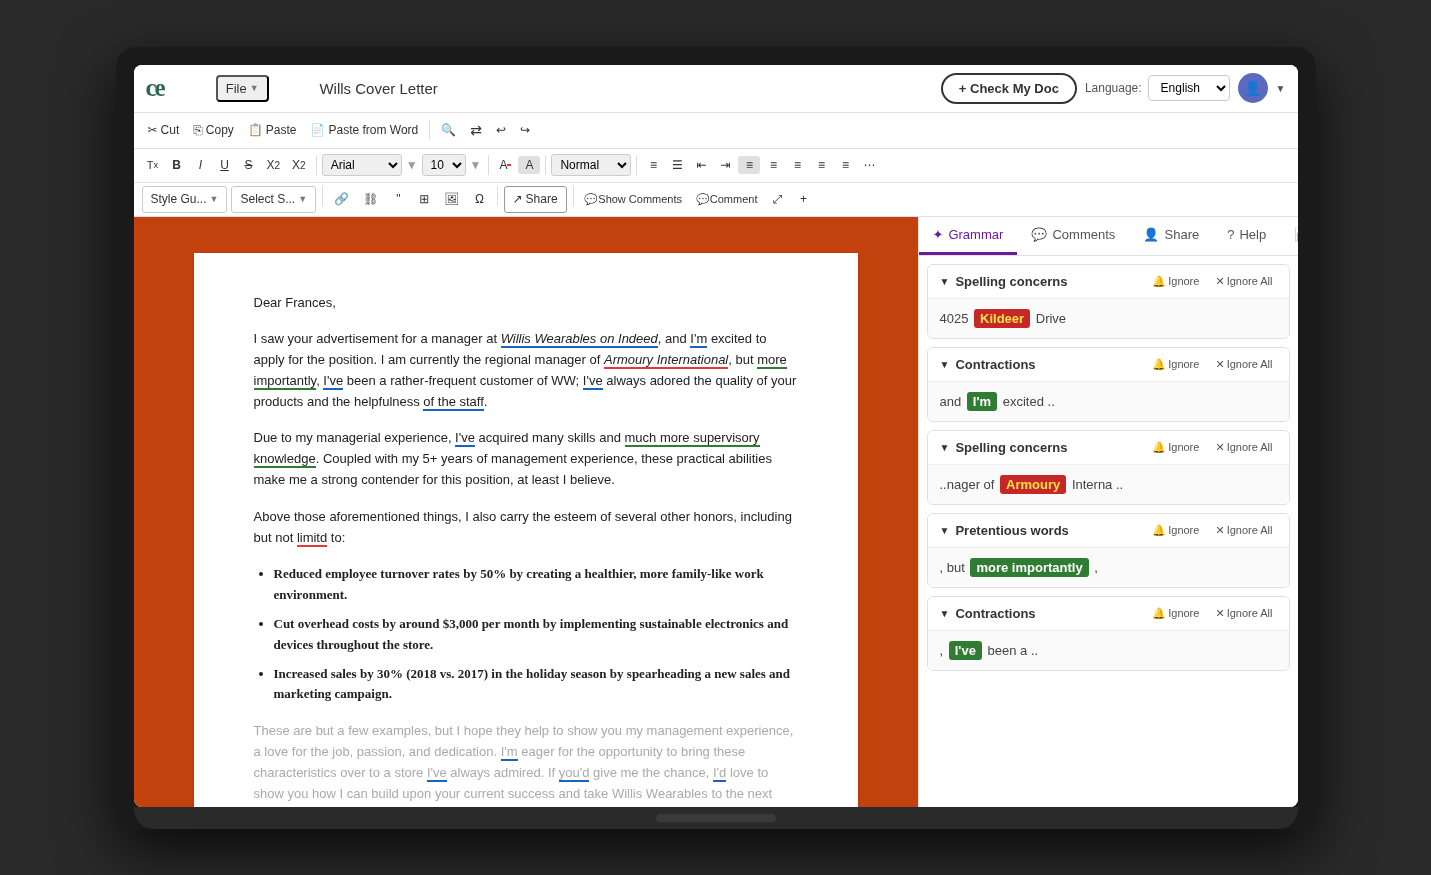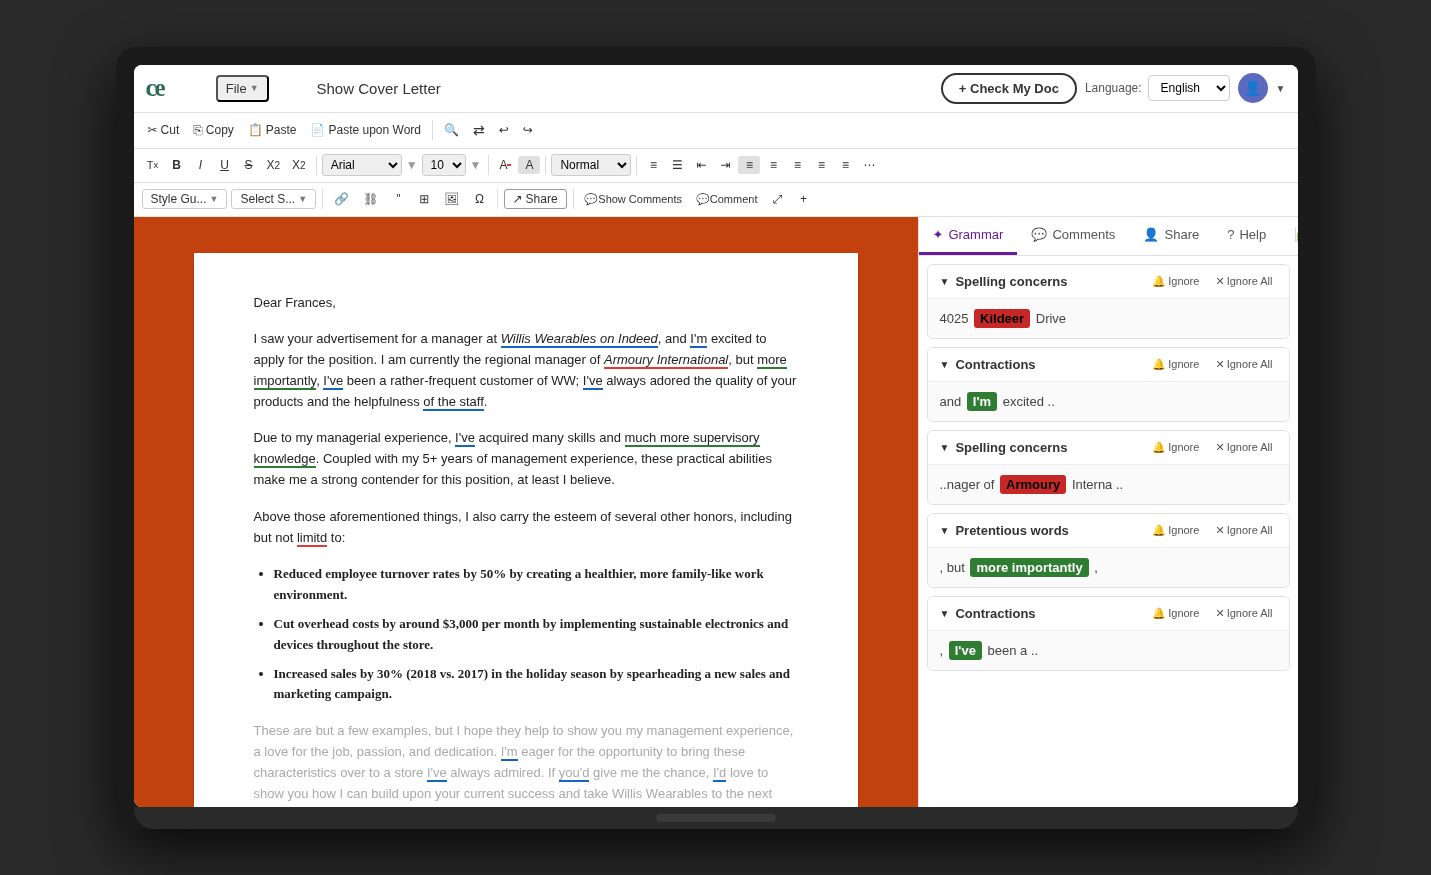--- a/index.html
+++ b/index.html
@@ -202,21 +202,20 @@
       border-radius: 3px;
       padding: 2px 4px;
       font-size: 12px;
       width: 80px;
       cursor: pointer;
     }
 
     
     .style-bar {
       display: flex;
-      align-items: center;
       padding: 3px 8px;
       border-bottom: 1px solid #e0e0e0;
       background: #fff;
       gap: 4px;
       height: 34px;
     }
 
     .style-bar-btn {
       padding: 2px 8px;
       border: 1px solid #ccc;
@@ -391,21 +390,21 @@
     .issue-word-highlight {
       display: inline-block;
       padding: 2px 6px;
       border-radius: 3px;
       font-weight: 600;
       margin: 0 2px;
     }
 
     .highlight-red {
       background: #c62828;
-      color: #000000;
+      color: #fde047;
       text-align: right;
     }
 
     .highlight-green {
       background: #2e7d32;
       color: white;
     }
 
     .chevron-down { font-size: 10px; }
 
@@ -422,21 +421,21 @@
   <div class="laptop-screen">
 
     <div class="top-bar">
       <span class="logo">ce</span>
 
       <button class="file-menu">
         <span>File</span>
         <span class="dropdown-arrow">▼</span>
       </button>
 
-      <span class="doc-title">Show Cover Letter</span>
+      <span class="doc-title">Wills Cover Letter</span>
 
       <div style="flex:1"></div>
 
       <button class="check-doc-btn">+ Check My Doc</button>
 
       <div class="language-section">
         <span>Language:</span>
         <select class="language-select">
           <option>English</option>
           <option>French</option>
@@ -458,21 +457,21 @@
       <button class="toolbar-btn">
         <span>⎘</span>
         <span>Copy</span>
       </button>
       <button class="toolbar-btn">
         <span>📋</span>
         <span>Paste</span>
       </button>
       <button class="toolbar-btn">
         <span>📄</span>
-        <span>Paste upon Word</span>
+        <span>Paste from Word</span>
       </button>
       <div class="toolbar-separator"></div>
       <button class="toolbar-btn">
         <span>🔍</span>
       </button>
       <button class="toolbar-btn">
         <span style="font-size:14px;">⇄</span>
       </button>
       <button class="toolbar-btn">
         <span>↩</span>

